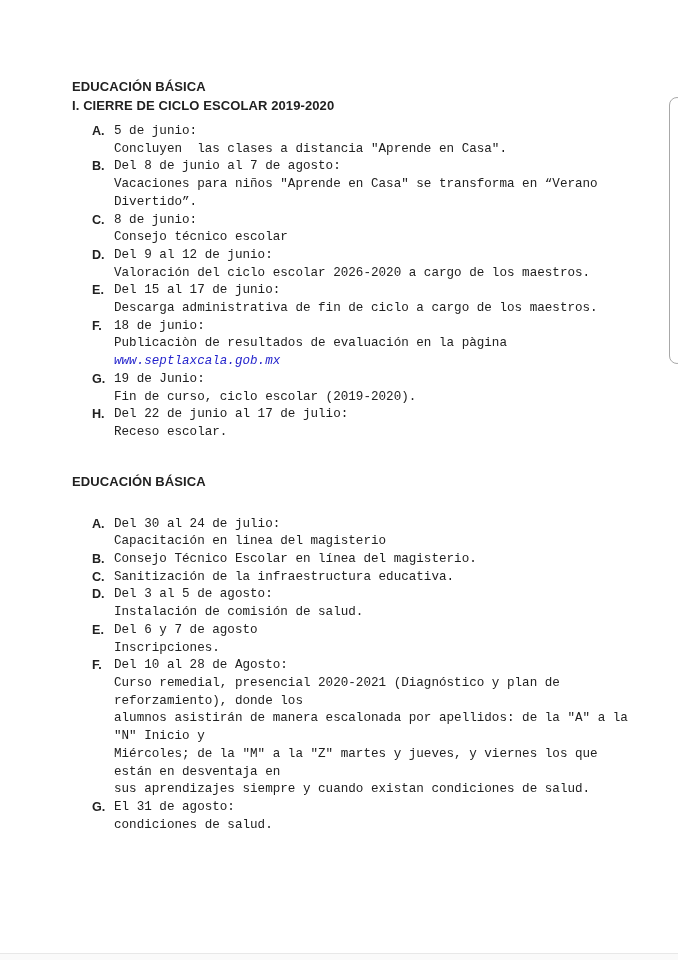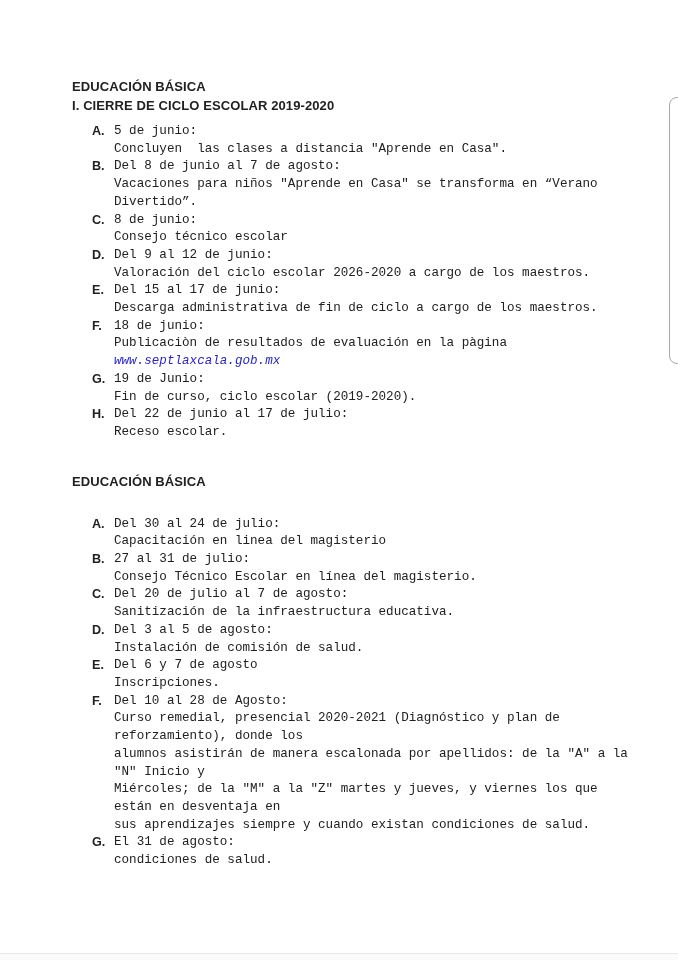--- a/index.html
+++ b/index.html
@@ -123,29 +123,27 @@
     <div class="item-letter">A.</div>
     <div class="item-lines">
               <div class="line">Del 30 al 24 de julio:</div>
               <div class="line">Capacitación en linea del magisterio</div>
             </div>
   </div>
 
   <div class="item">
     <div class="item-letter">B.</div>
     <div class="item-lines">
-              <div class="line">27 al 31 de julio:</div>
               <div class="line">Consejo Técnico Escolar en línea del magisterio.</div>
             </div>
   </div>
 
   <div class="item">
     <div class="item-letter">C.</div>
     <div class="item-lines">
-              <div class="line">Del 20 de julio al 7 de agosto:</div>
               <div class="line">Sanitización de la infraestructura educativa.</div>
             </div>
   </div>
 
   <div class="item">
     <div class="item-letter">D.</div>
     <div class="item-lines">
               <div class="line">Del 3 al 5 de agosto:</div>
               <div class="line">Instalación de comisión de salud.</div>
             </div>

